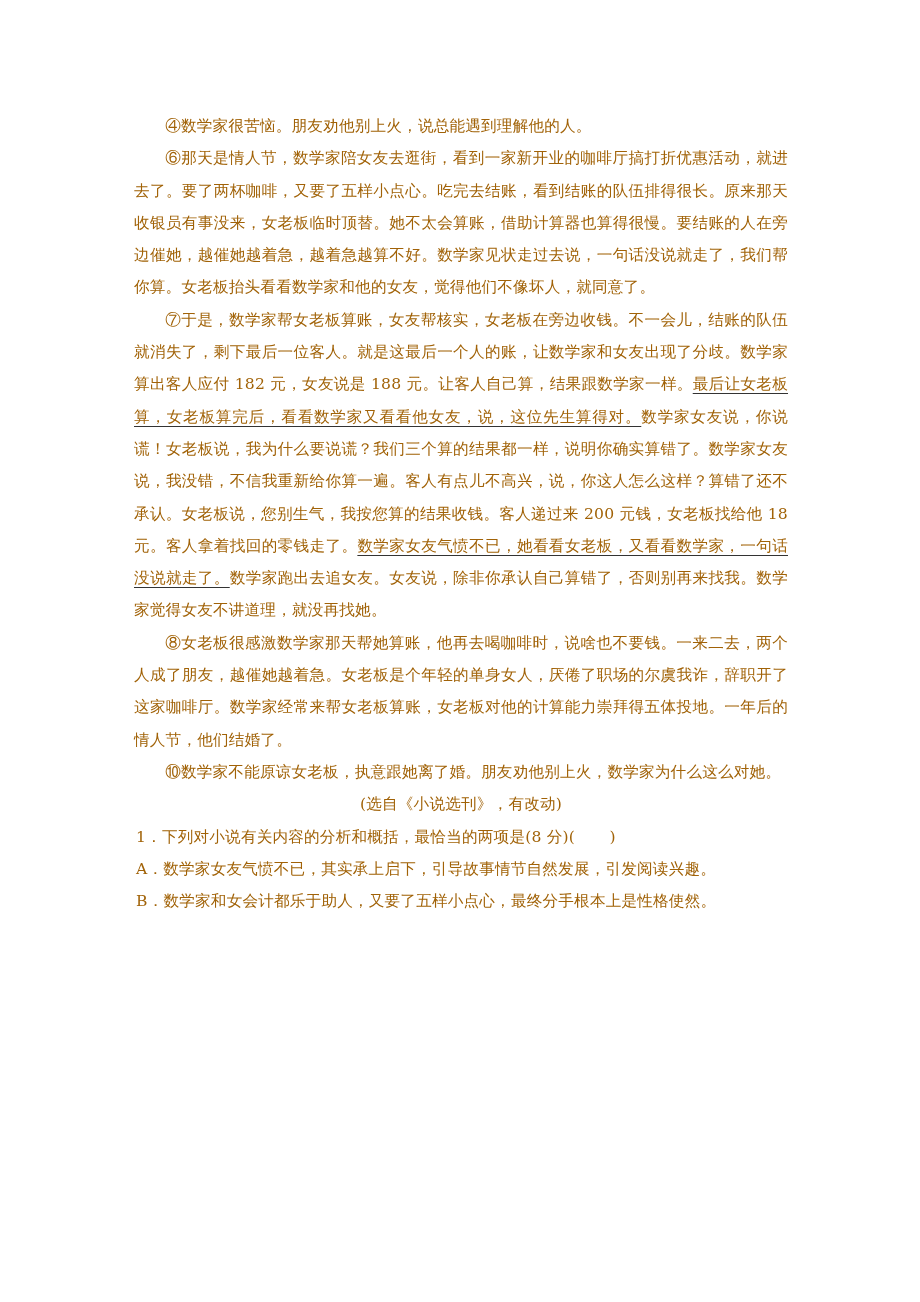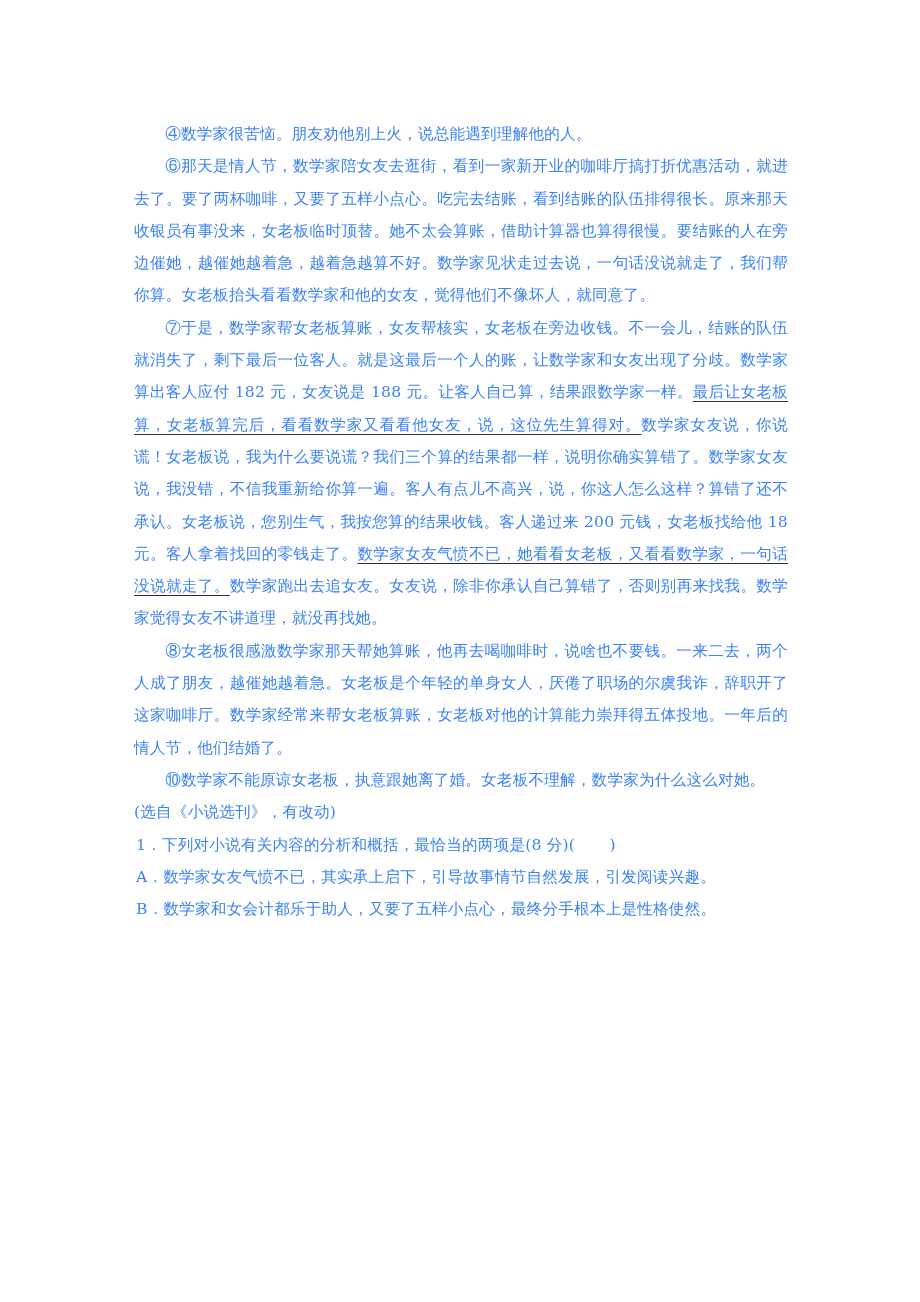--- a/index.html
+++ b/index.html
@@ -5,28 +5,27 @@
   html, body { margin: 0; padding: 0; background: #ffffff; }
   body { width: 920px; height: 1302px; position: relative; overflow: hidden; }
   .page {
     position: absolute;
     left: 134px;
     top: 110px;
     width: 654px;
     font-family: "DejaVu Serif", "Liberation Serif", serif;
     font-size: 15.6px;
     line-height: 32.3px;
-    color: #3b82f6;
+    color: #a16207;
     text-align: justify;
     text-justify: inter-character;
     letter-spacing: 0.2px;
-    margin-top: 8px;
   }
   .para { margin: 0; text-indent: 2em; }
-  .source { margin: 0; text-align: left; }
+  .source { margin: 0; text-align: center; }
   .question { margin: 0; text-indent: 0; padding-left: 2px; }
   .option { margin: 0; padding-left: 2px; }
   .u { text-decoration: underline; text-decoration-color: #333; text-underline-offset: 4px; text-decoration-thickness: 1px; }
   .blank { display: inline-block; width: 2.2em; }
 </style>
 </head>
 <body>
 
 <div class="page">
 
@@ -42,21 +41,21 @@
   <p class="para">
     <span>⑦于是，数学家帮女老板算账，女友帮核实，女老板在旁边收钱。不一会儿，结账的队伍就消失了，剩下最后一位客人。就是这最后一个人的账，让数学家和女友出现了分歧。数学家算出客人应付 182 元，女友说是 188 元。让客人自己算，结果跟数学家一样。</span><span class="u">最后让女老板算，女老板算完后，看看数学家又看看他女友，说，这位先生算得对。</span><span>数学家女友说，你说谎！女老板说，我为什么要说谎？我们三个算的结果都一样，说明你确实算错了。数学家女友说，我没错，不信我重新给你算一遍。客人有点儿不高兴，说，你这人怎么这样？算错了还不承认。女老板说，您别生气，我按您算的结果收钱。客人递过来 200 元钱，女老板找给他 18 元。客人拿着找回的零钱走了。</span><span class="u">数学家女友气愤不已，她看看女老板，又看看数学家，一句话没说就走了。</span><span>数学家跑出去追女友。女友说，除非你承认自己算错了，否则别再来找我。数学家觉得女友不讲道理，就没再找她。</span>
   </p>
 
   <p class="para">
     <span>⑧女老板很感激数学家那天帮她算账，他再去喝咖啡时，说啥也不要钱。一来二去，两个人成了朋友，越催她越着急。女老板是个年轻的单身女人，厌倦了职场的尔虞我诈，辞职开了这家咖啡厅。数学家经常来帮女老板算账，女老板对他的计算能力崇拜得五体投地。一年后的情人节，他们结婚了。</span>
   </p>
 
 
   <p class="para">
-    <span>⑩数学家不能原谅女老板，执意跟她离了婚。女老板不理解，数学家为什么这么对她。</span>
+    <span>⑩数学家不能原谅女老板，执意跟她离了婚。朋友劝他别上火，数学家为什么这么对她。</span>
   </p>
 
   <p class="source">(选自《小说选刊》，有改动)</p>
 
   <p class="question">
     <span>1．下列对小说有关内容的分析和概括，最恰当的两项是(8 分)(</span><span class="blank"></span><span>)</span>
   </p>
 
   <p class="option">
     <span>A．</span><span>数学家女友气愤不已，其实承上启下，引导故事情节自然发展，引发阅读兴趣。</span>

